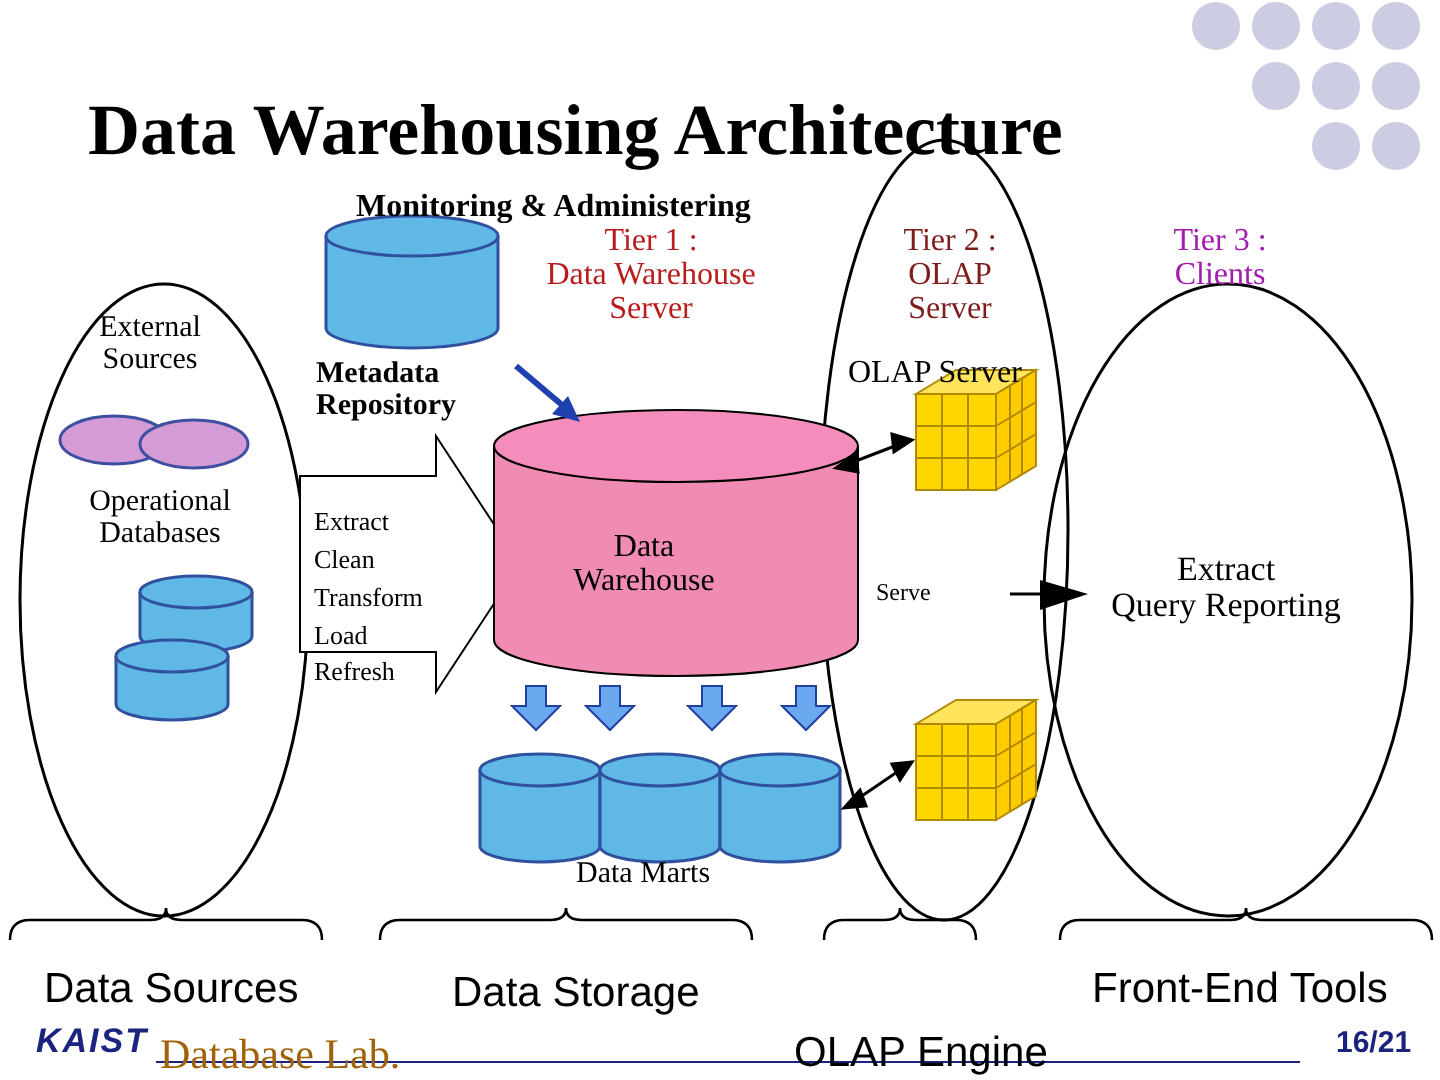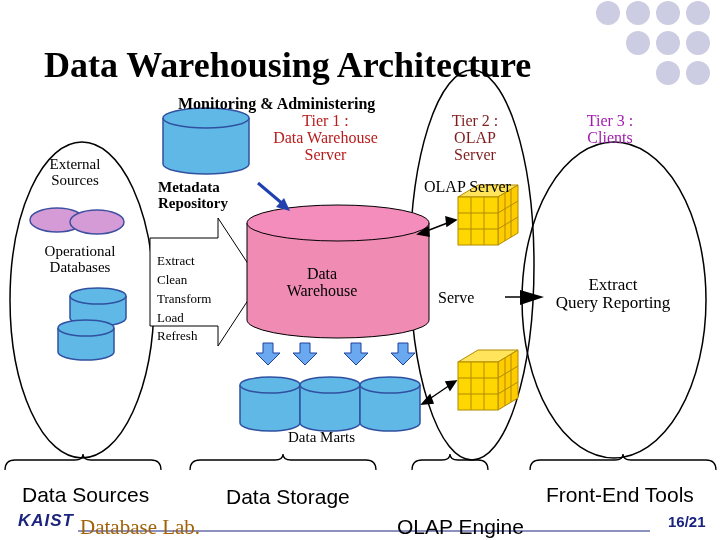--- a/index.html
+++ b/index.html
@@ -154,21 +154,21 @@
   <div>Transform</div>
   <div>Load</div>
   <div>Refresh</div>
 </div>
 
 <div class="t c" style="left:248px;top:266px;width:148px;font-size:16px;">
   <div>Data</div>
   <div>Warehouse</div>
 </div>
 
-<div class="t" style="left:438px;top:290px;font-size:16px;">Serve</div>
+<div class="t" style="left:438px;top:290px;font-size:12px;">Serve</div>
 
 <div class="t c" style="left:538px;top:276px;width:150px;font-size:17px;">
   <div>Extract</div>
   <div>Query Reporting</div>
 </div>
 
 <div class="t" style="left:288px;top:430px;font-size:15px;">Data Marts</div>
 
 <div class="t" style="left:22px;top:484px;font-size:21px;font-family:'Liberation Sans',sans-serif;">Data Sources</div>
 <div class="t" style="left:226px;top:486px;font-size:21px;font-family:'Liberation Sans',sans-serif;">Data Storage</div>

